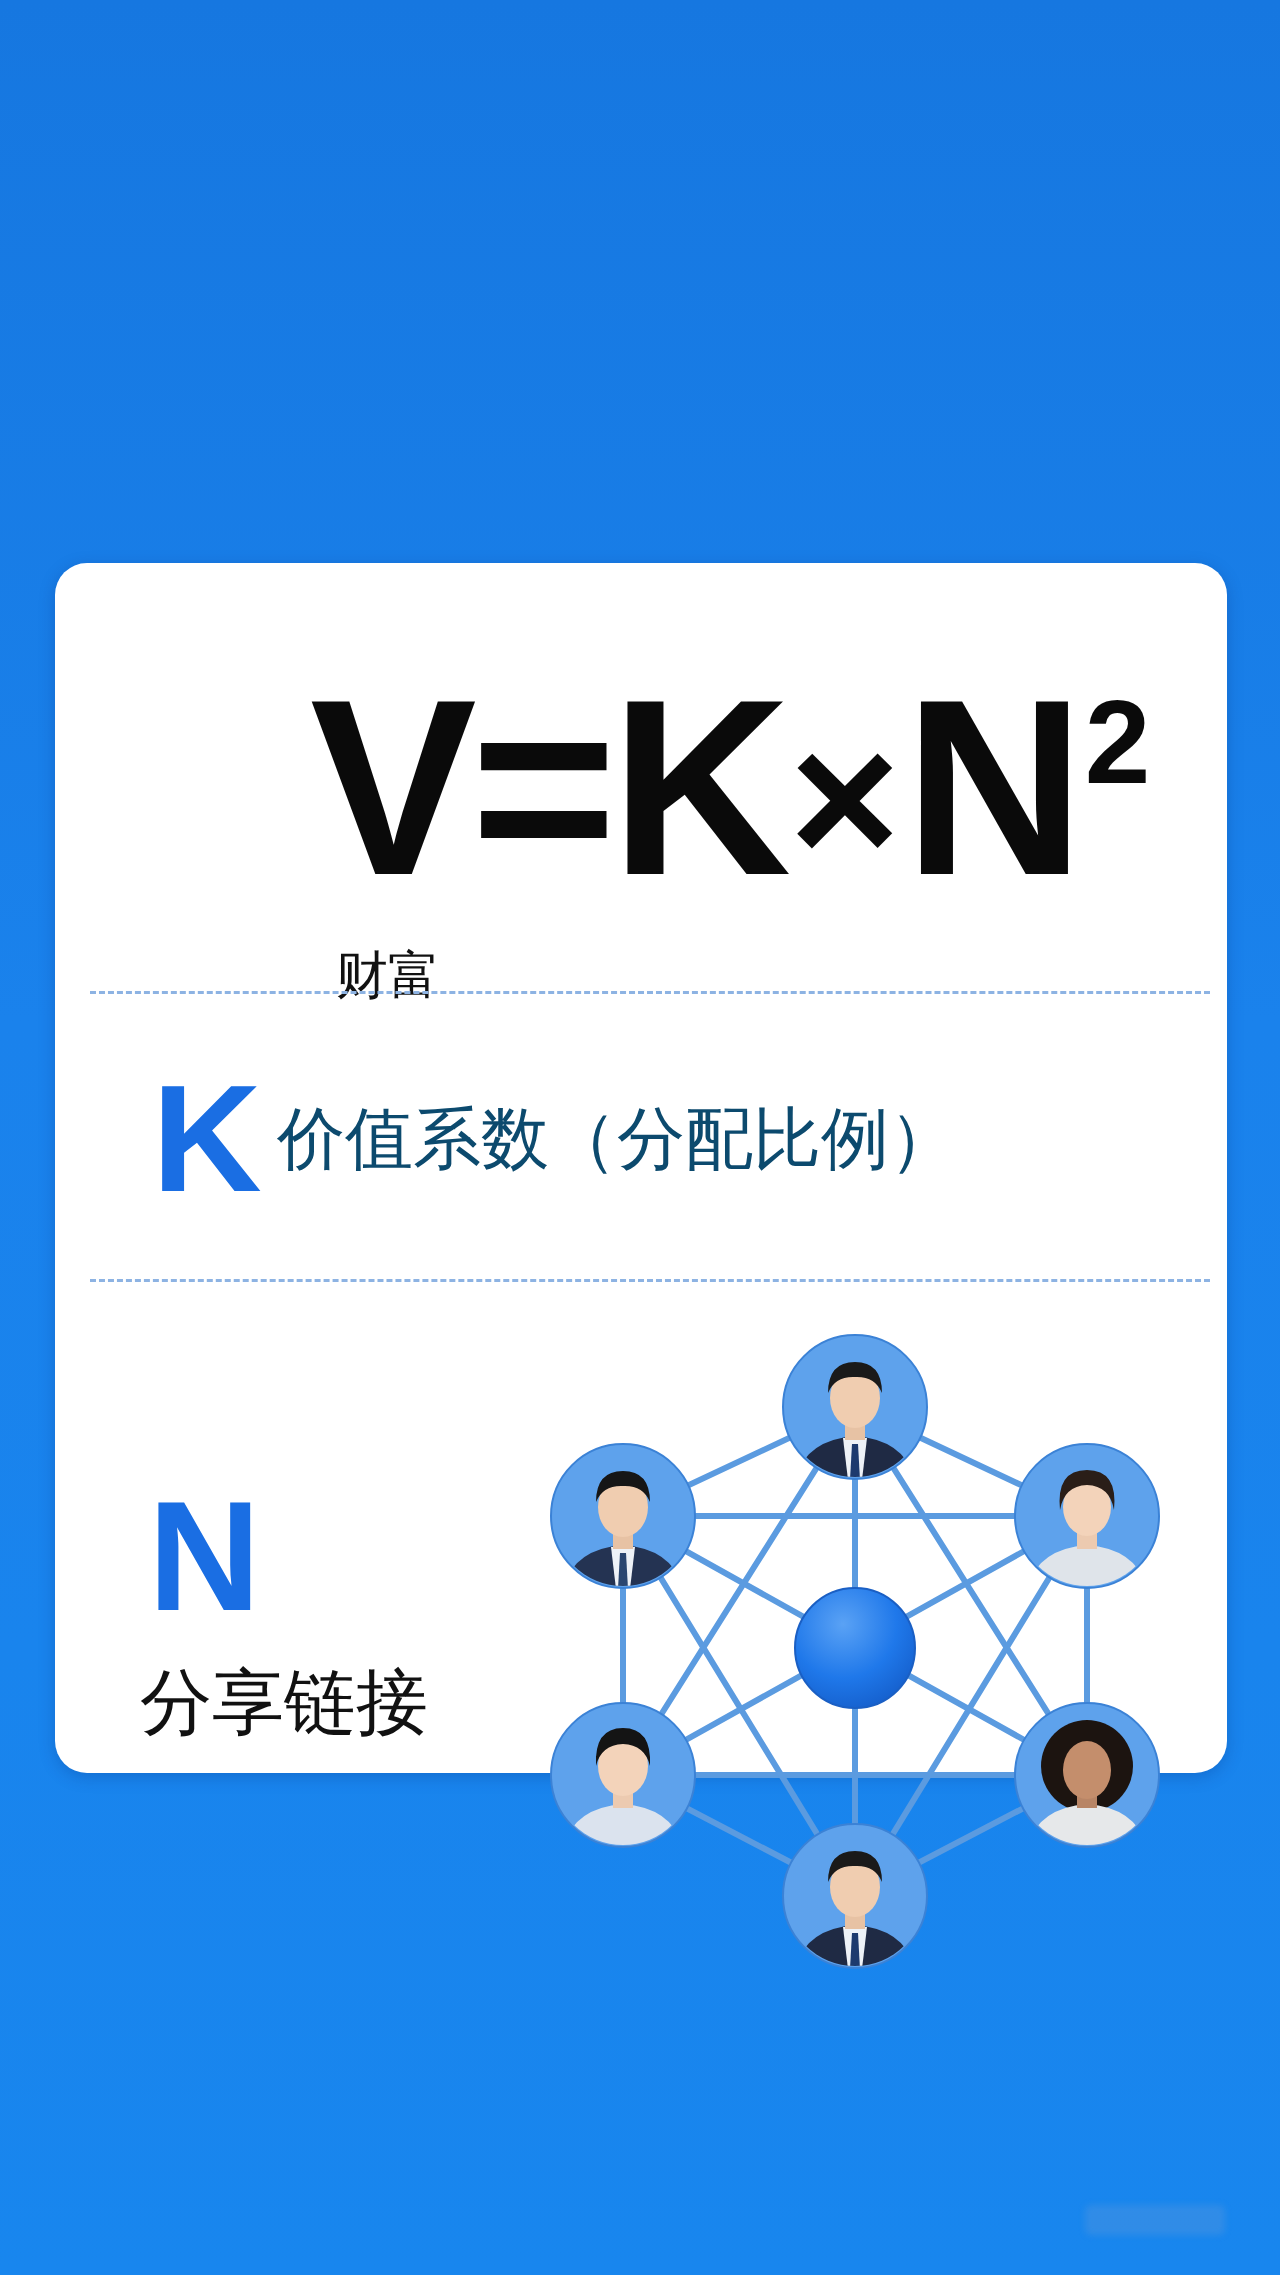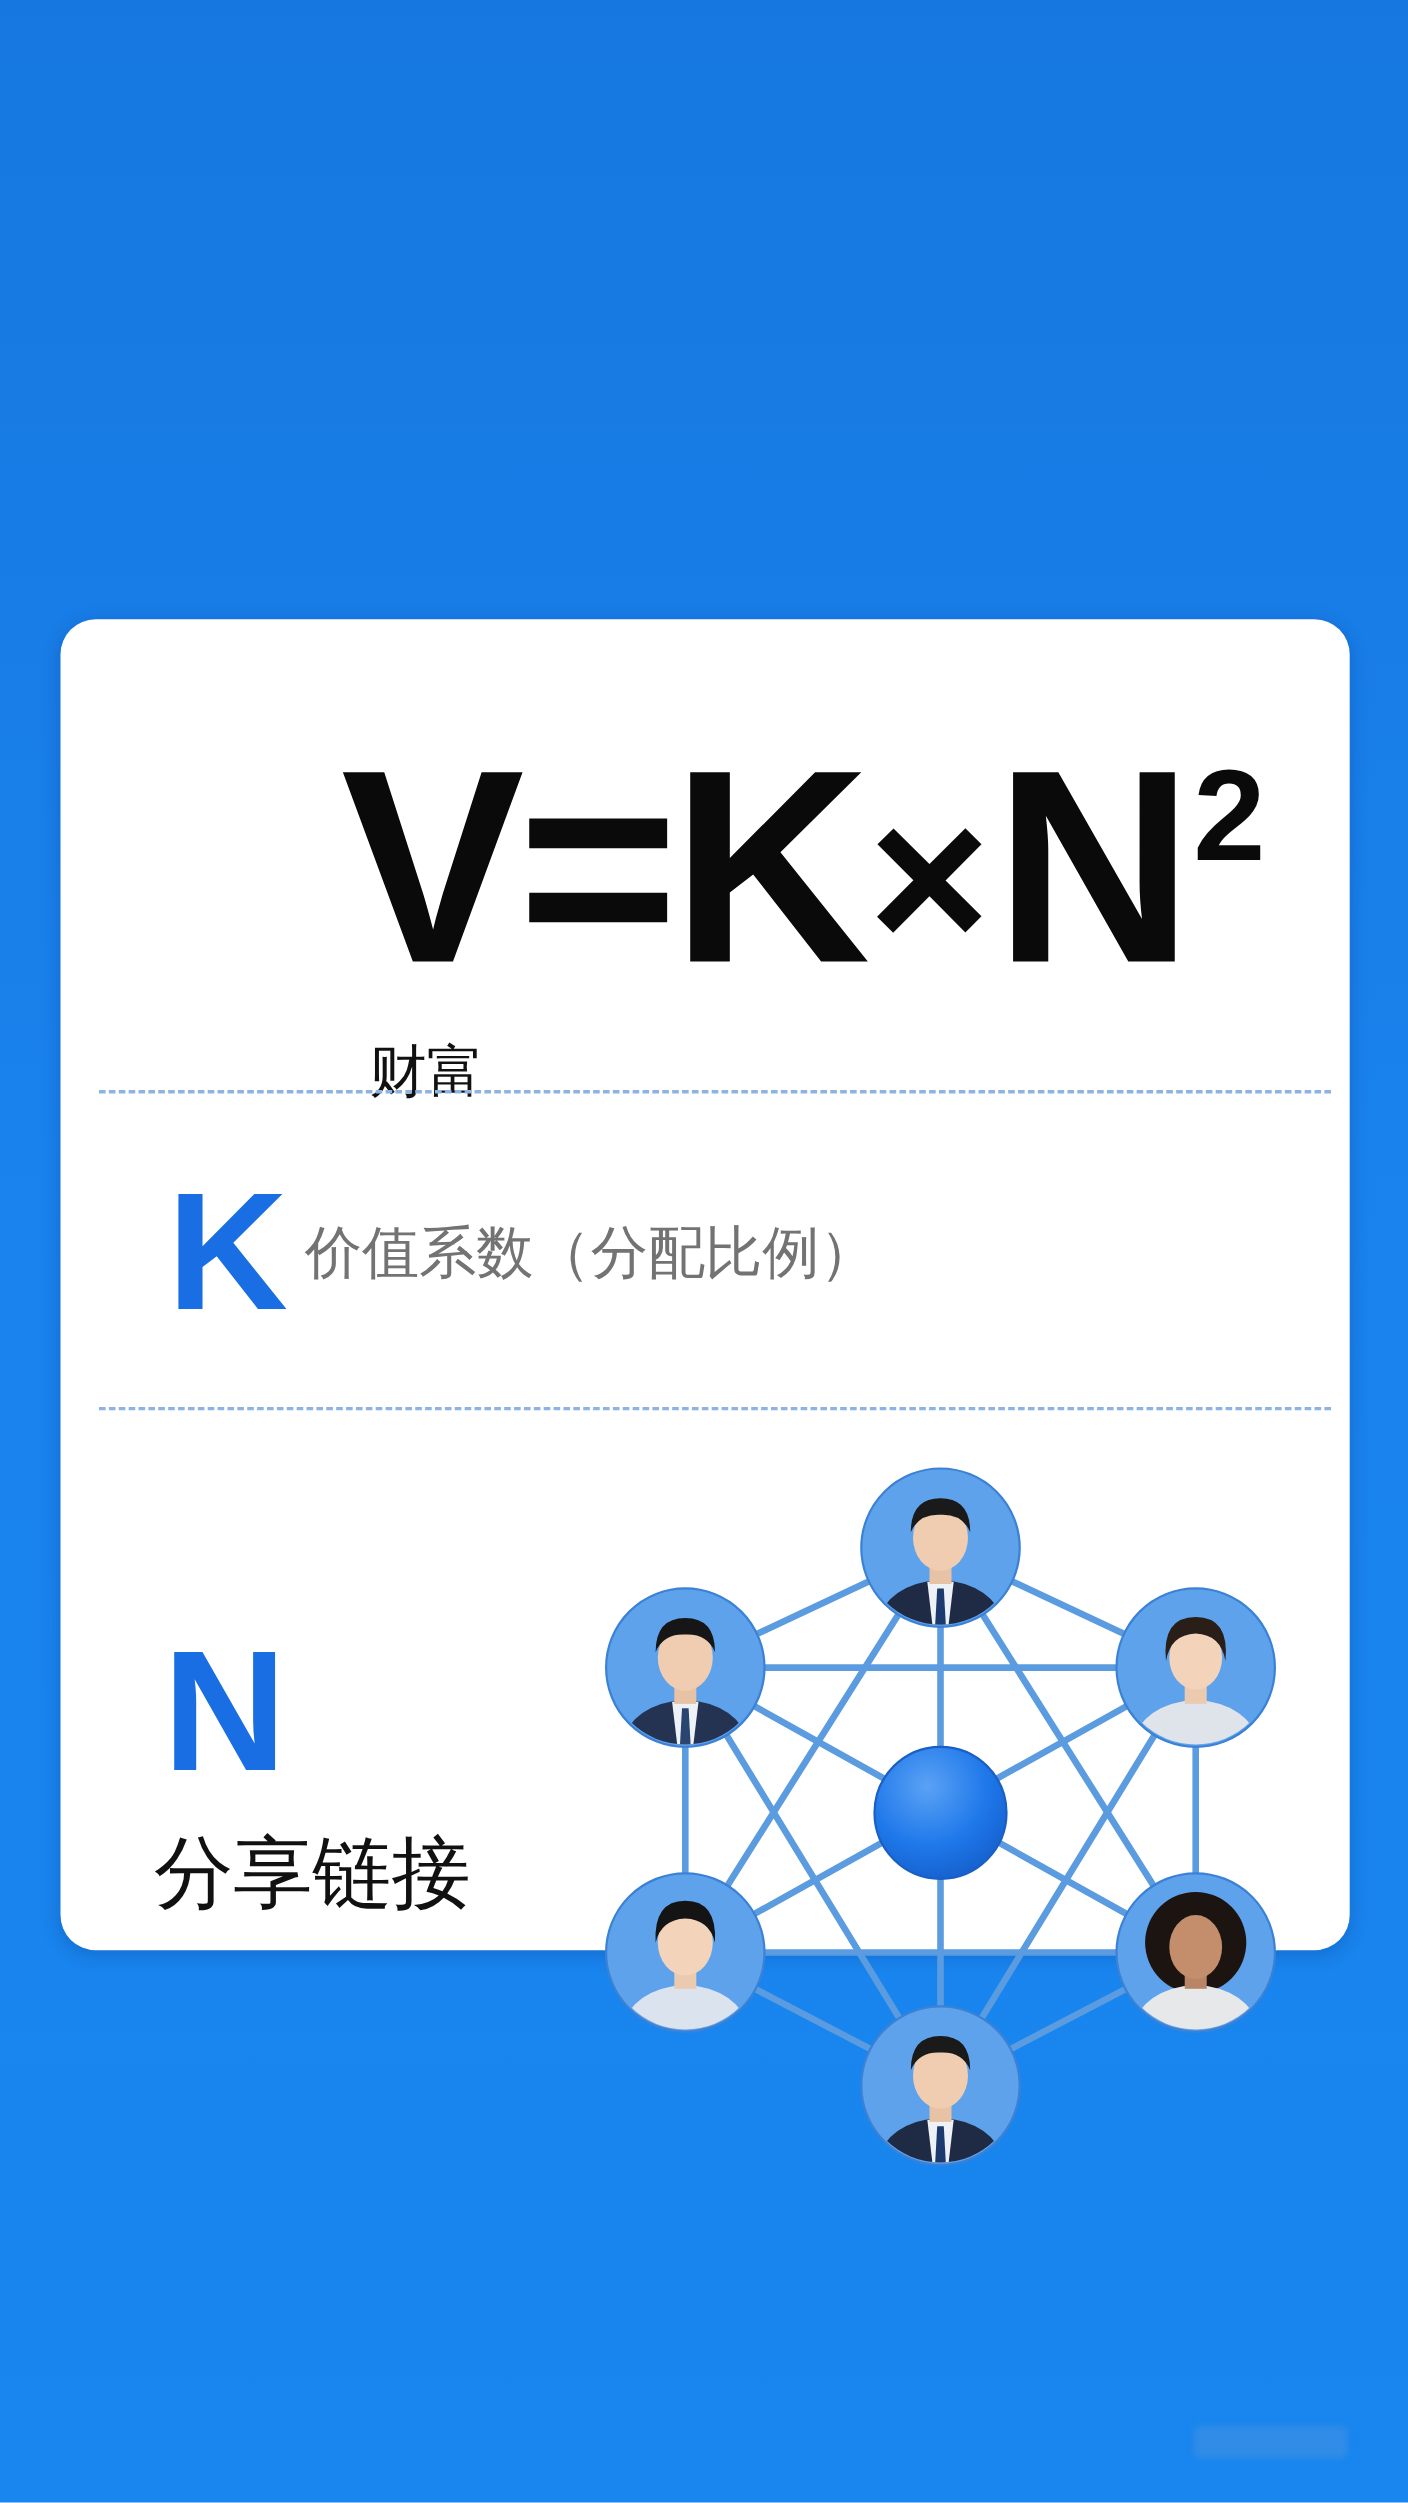--- a/index.html
+++ b/index.html
@@ -39,21 +39,21 @@
     position: absolute; left: 35px; width: 1120px; height: 0;
     border-top: 3px dashed #8db3e3;
   }
   .k-letter, .n-letter {
     position: absolute; color: #1a6ee3; font-weight: bold;
     font-family: "Liberation Sans", sans-serif;
   }
   .k-letter { left: 97px; top: 499px; font-size: 152px; line-height: 152px; }
   .k-desc {
     position: absolute; left: 222px; top: 526px;
-    font-size: 52px; line-height: 100px; color: #737373; white-space: nowrap;
+    font-size: 68px; line-height: 100px; color: #0c4a6e; white-space: nowrap;
     font-family: "DejaVu Sans", sans-serif;
   }
   .n-letter { left: 93px; top: 915px; font-size: 156px; line-height: 156px; }
   .n-desc {
     position: absolute; left: 85px; top: 1083px;
     font-size: 72px; line-height: 113px; color: #111;
     font-family: "DejaVu Sans", sans-serif;
   }
   .n-desc span { display: block; white-space: nowrap; }
   .network { position: absolute; left: 0; top: 0; }

